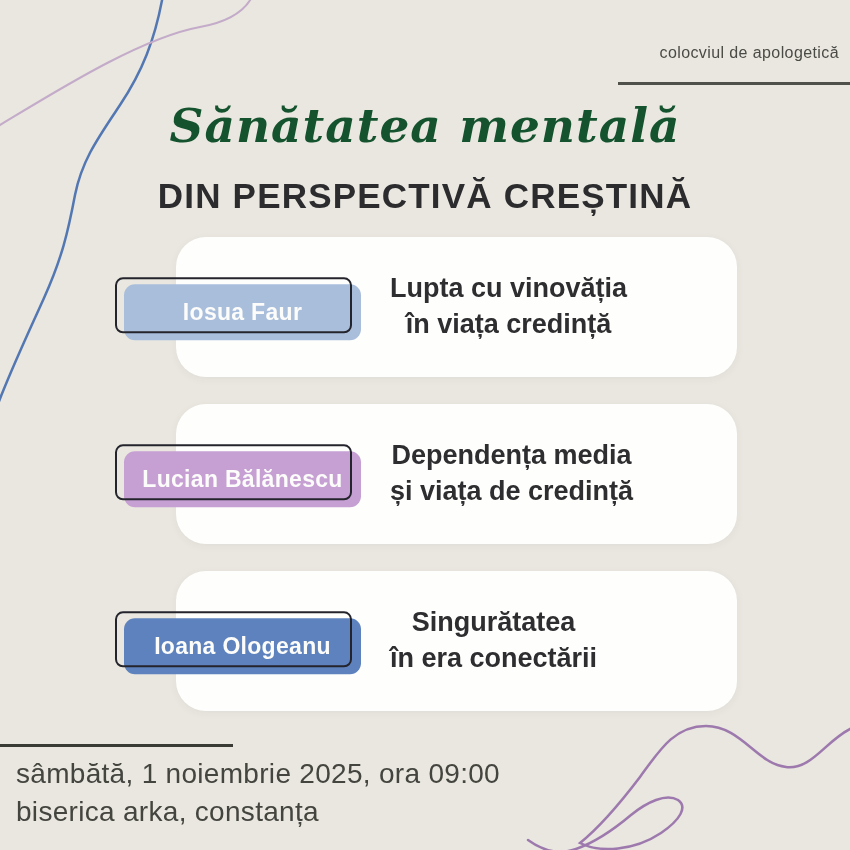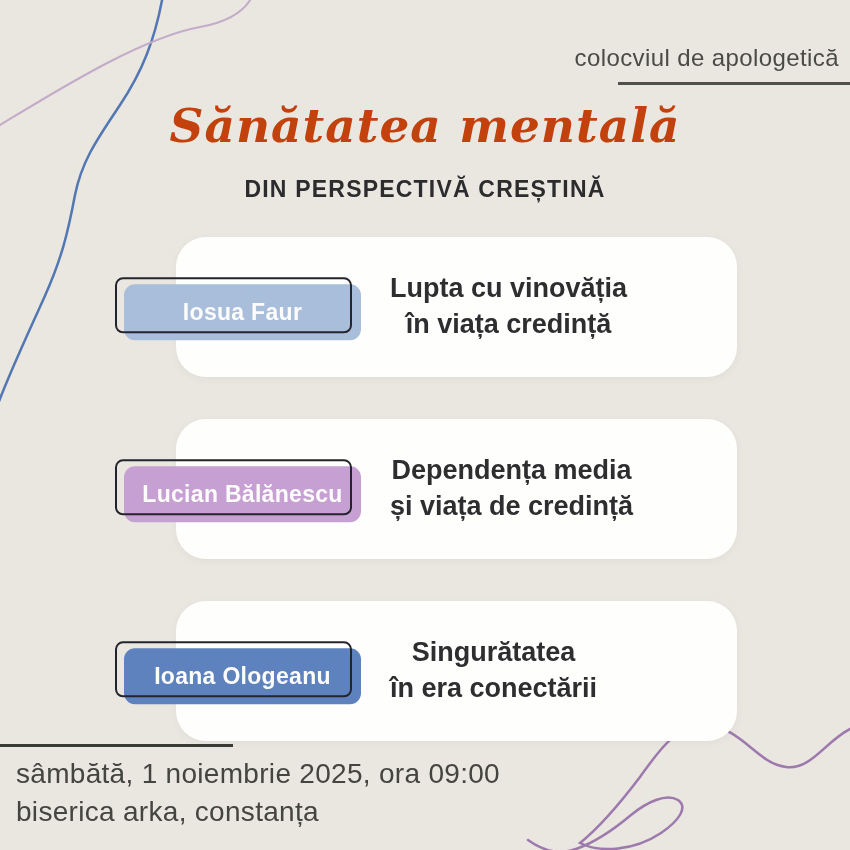--- a/index.html
+++ b/index.html
@@ -4,37 +4,37 @@
 <style>
   html,body{margin:0;padding:0;}
   .canvas{
     position:relative;width:850px;height:850px;overflow:hidden;
     background:#e9e7e0;
     font-family:"Liberation Sans",sans-serif;
   }
   .decor{position:absolute;inset:0;pointer-events:none;}
   .header-label{
     position:absolute;top:44px;right:11px;
-    font-size:24px;font-weight:400;color:#4b4b46;letter-spacing:.4px;
+    font-size:16px;font-weight:400;color:#4b4b46;letter-spacing:.4px;
   }
   .header-underline{
     position:absolute;top:82px;left:618px;width:232px;height:3px;background:#51514b;
   }
   .title-script{
     position:absolute;top:98px;left:0;right:0;text-align:center;
     font-family:"DejaVu Serif",serif;font-style:italic;font-weight:700;
     font-size:47px;letter-spacing:1px;
   }
   .title-main{
     position:absolute;top:176px;left:0;right:0;text-align:center;
-    font-size:23px;font-weight:800;letter-spacing:1.2px;color:#2c2c2e;
+    font-size:35px;font-weight:800;letter-spacing:1.2px;color:#2c2c2e;
   }
   .cards{position:absolute;top:237px;left:176px;width:561px;}
   .card{
-    position:relative;height:140px;margin-bottom:42px;
+    position:relative;height:140px;margin-bottom:27px;
     background:#fefefc;border-radius:30px;
     display:flex;align-items:center;
     box-shadow:0 2px 8px rgba(60,60,50,.05);
   }
   .badge{
     position:absolute;left:-61px;top:50%;transform:translateY(-53%);
     width:237px;height:56px;
   }
   .badge-fill{
     position:absolute;left:9px;top:7px;width:237px;height:56px;border-radius:11px;
@@ -67,21 +67,21 @@
 
   <svg class="decor" width="850" height="850" viewBox="0 0 850 850">
     <path d="M 163 -5 C 155 40 142 72 120 105 C 98 138 82 160 75 195 C 68 232 62 258 44 298 C 26 338 10 372 -2 404" fill="none" stroke="#5377b2" stroke-width="2.5" stroke-linecap="round"></path>
     <path d="M 253 -5 C 245 12 228 22 200 27 C 140 38 55 92 -5 128" fill="none" stroke="#c3abc9" stroke-width="2" stroke-linecap="round"></path>
     <path d="M 852 728 C 826 740 812 770 786 767 C 757 764 741 726 706 726 C 674 726 659 751 640 777 C 618 806 600 827 580 843 C 600 853 634 851 661 833 C 680 820 688 807 678 800 C 666 793 647 802 631 815 C 612 831 593 843 576 849 C 559 855 543 851 528 840" fill="none" stroke="#9d79ae" stroke-width="2.5" stroke-linecap="round"></path>
   </svg>
 
   <div class="header-label">colocviul de apologetică</div>
   <div class="header-underline"></div>
 
-  <div class="title-script" style="color: #c2410c;">Sănătatea mentală</div>
+  <div class="title-script" style="color: #14532d;">Sănătatea mentală</div>
   <div class="title-main">DIN PERSPECTIVĂ CREȘTINĂ</div>
 
   <div class="cards">
 
     <div class="card">
       <div class="badge">
         <div class="badge-fill" style="background: rgb(169, 190, 219);"></div>
         <div class="badge-outline"></div>
         <div class="badge-label">Iosua Faur</div>
       </div>

